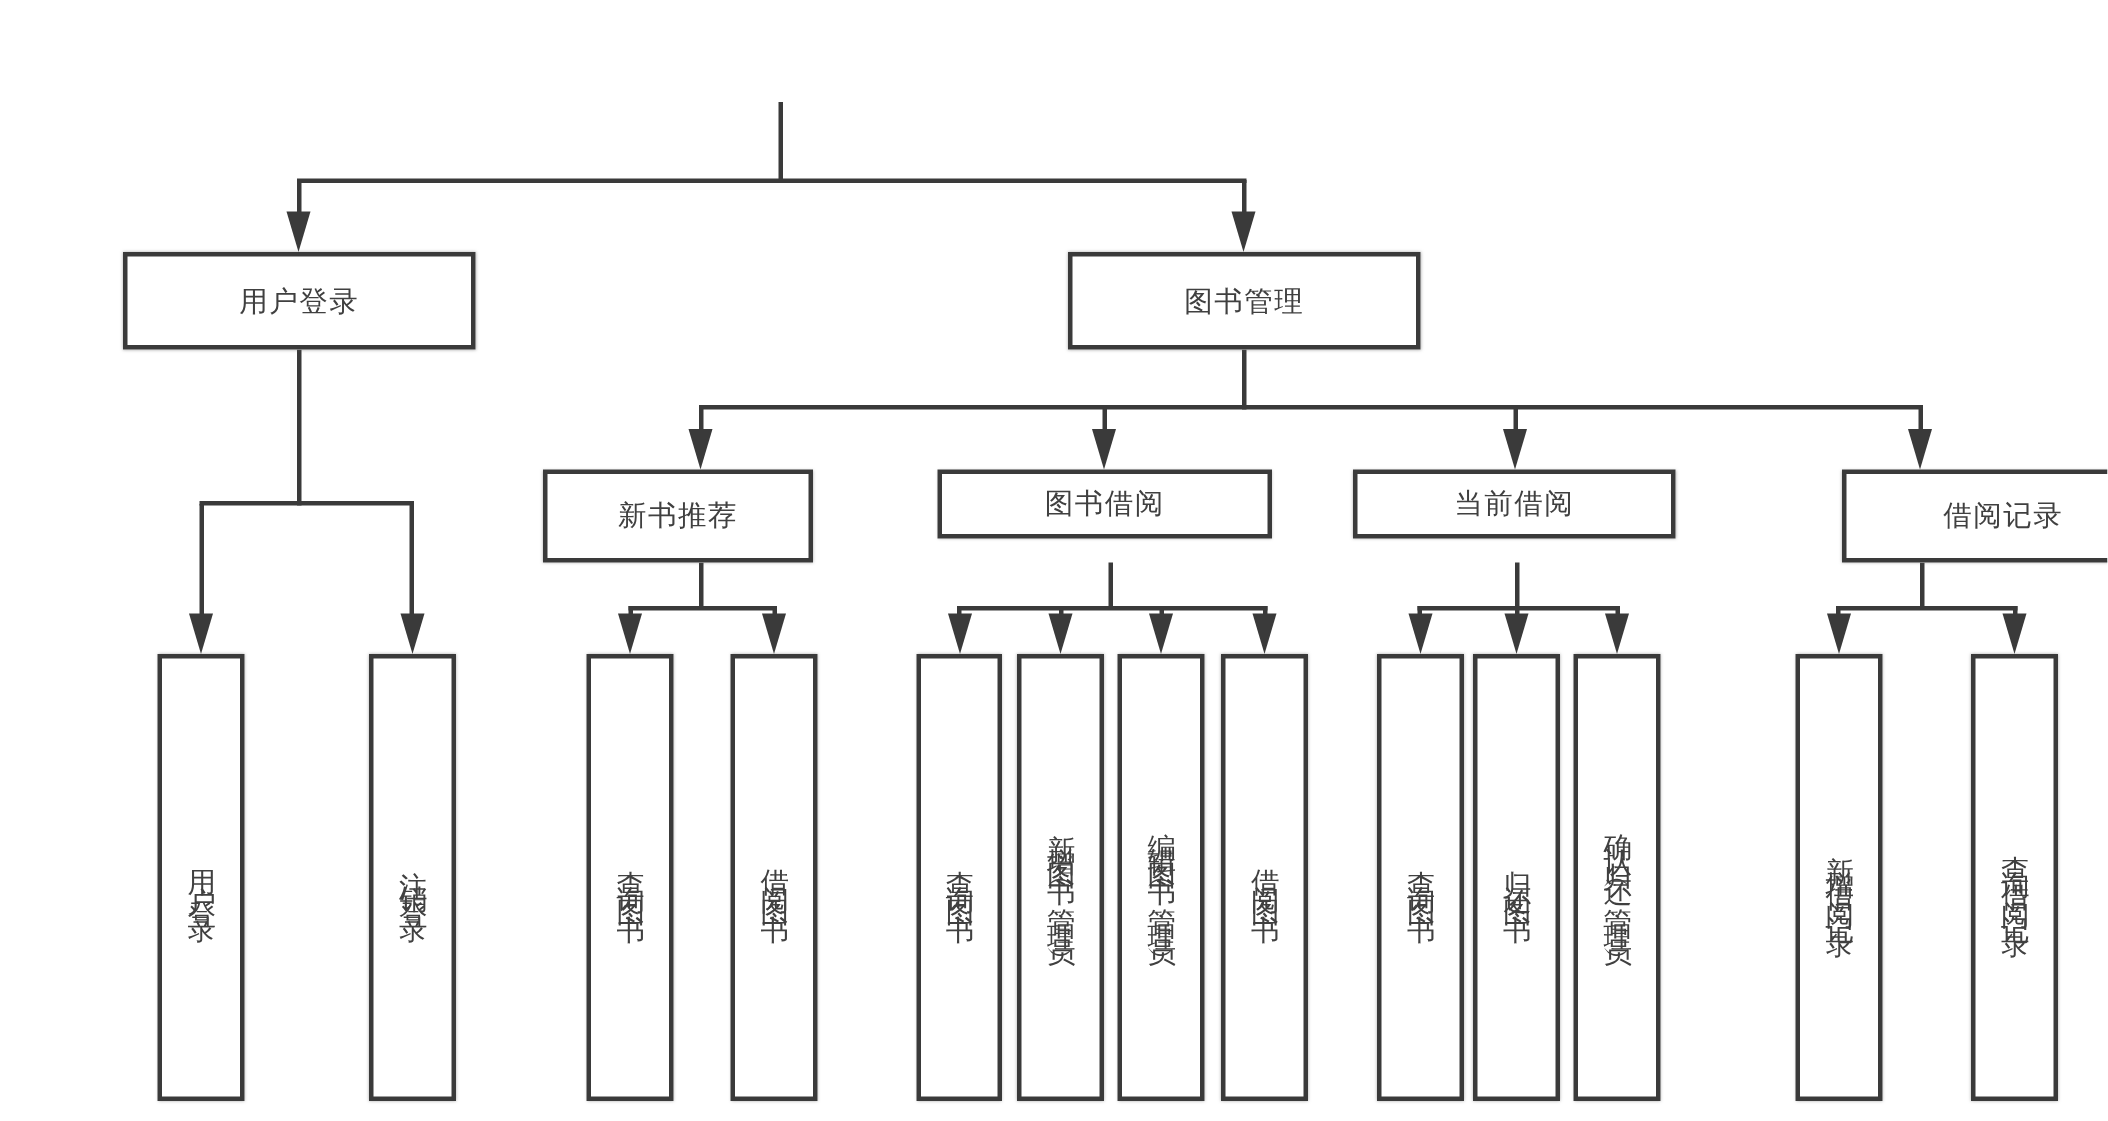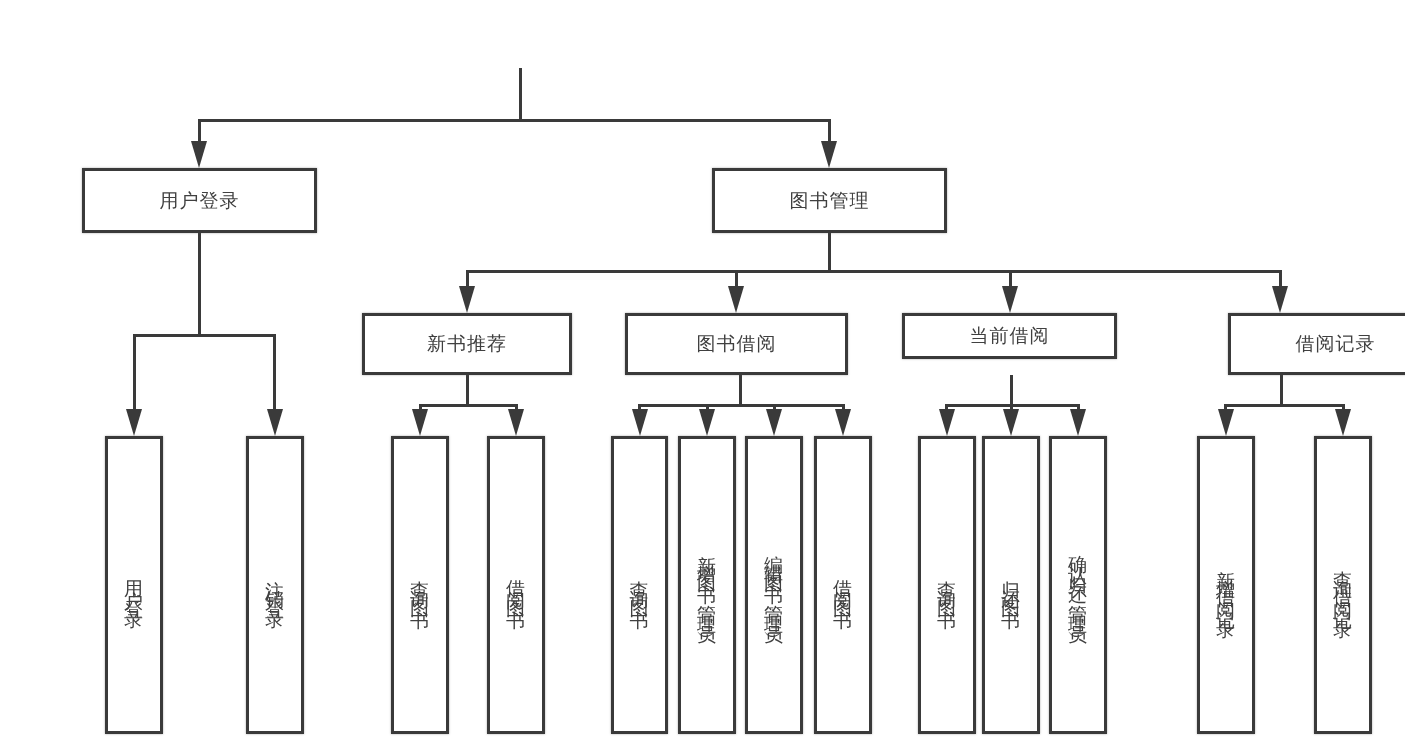--- a/index.html
+++ b/index.html
@@ -57,25 +57,25 @@
 
 
   <div class="box" style="left:82px;top:168px;width:235px;height:65px;">
     <span>用户登录</span>
   </div>
 
   <div class="box" style="left:712px;top:168px;width:235px;height:65px;">
     <span>图书管理</span>
   </div>
 
-  <div class="box" style="left:362px;top:313px;width:210px;height:62px;">
+  <div class="box" style="left:362px;top:313px;width:180px;height:62px;">
     <span>新书推荐</span>
   </div>
 
-  <div class="box" style="left:625px;top:313px;width:223px;height:62px;">
+  <div class="box" style="left:625px;top:313px;width:223px;height:46px;">
     <span>图书借阅</span>
   </div>
 
   <div class="box" style="left:902px;top:313px;width:215px;height:46px;font-family:Liberation Mono, monospace;">
     <span>当前借阅</span>
   </div>
 
   <div class="box" style="left:1228px;top:313px;width:215px;height:62px;">
     <span>借阅记录</span>
   </div>

